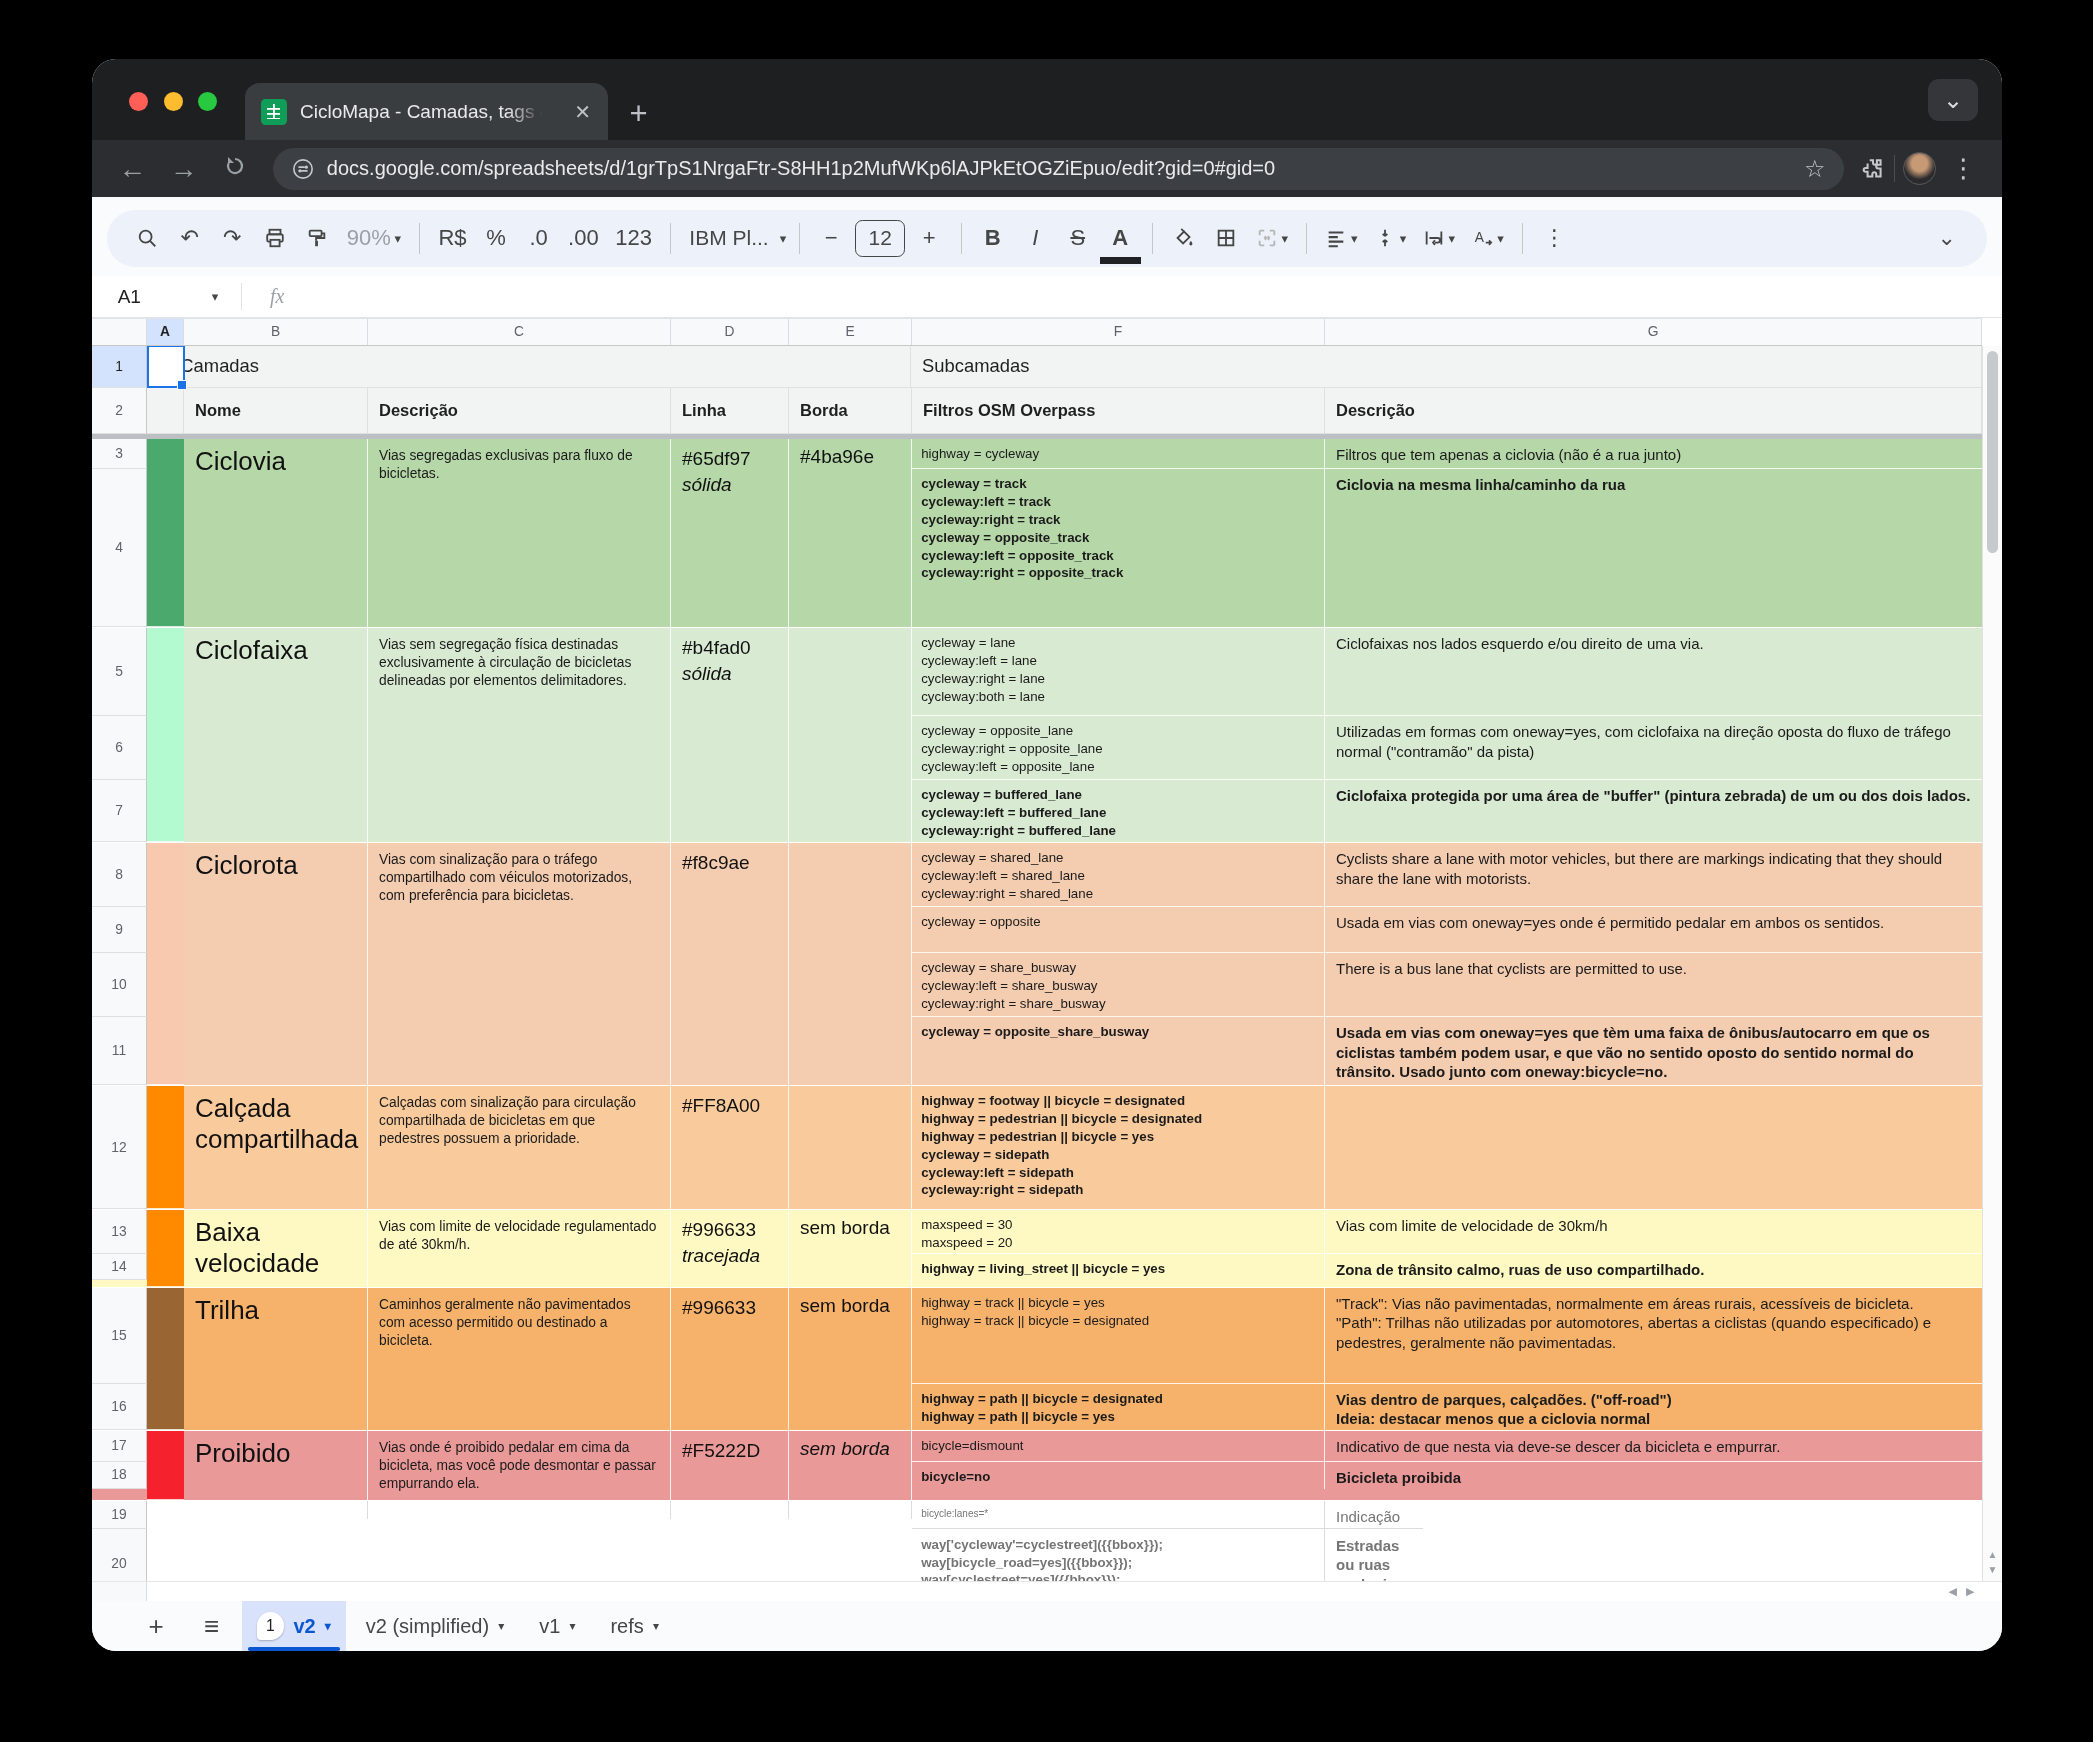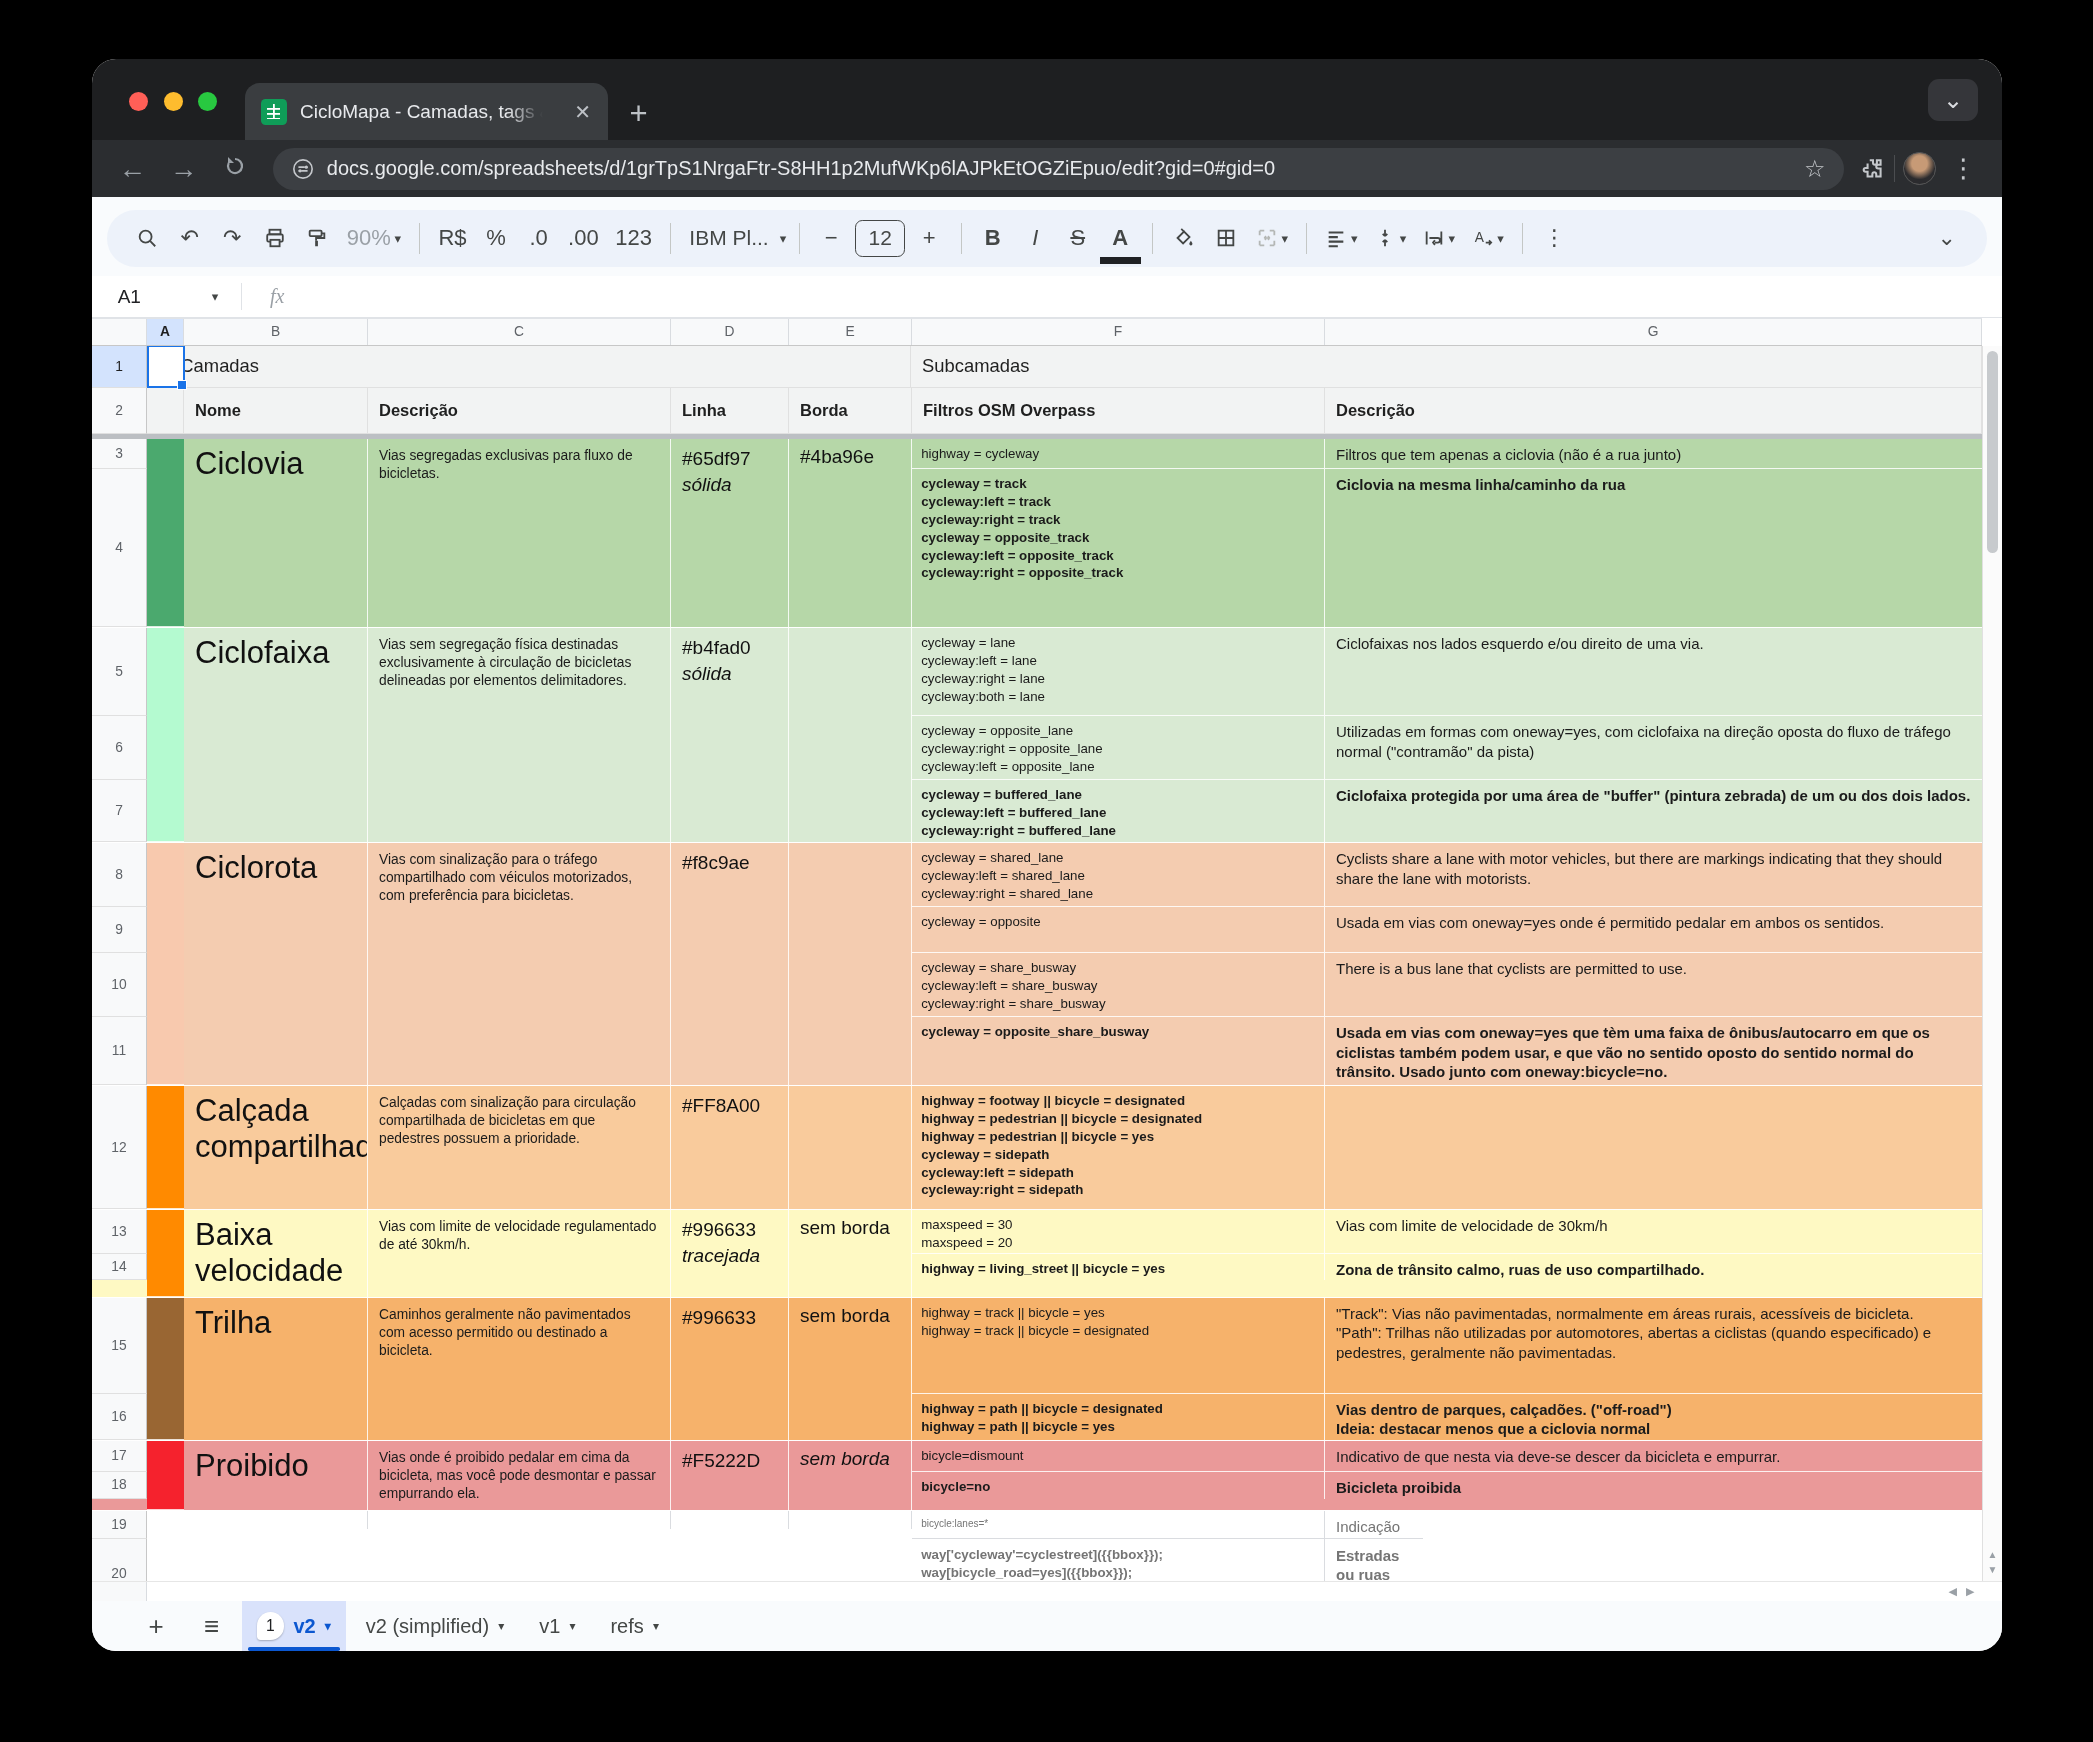--- a/index.html
+++ b/index.html
@@ -74,21 +74,21 @@
   .camadas-text{margin-left:-14.7px; font-size:18.4px;}
   .a1cell{width:37px; flex:none; position:relative; z-index:3;}
   .a1sel{position:absolute; inset:-0.9px -0.9px 0 0; background:#fff; border:2.8px solid #1a73e8;}
   .a1sel::after{content:""; position:absolute; right:-4.6px; bottom:-4.6px; width:8.3px; height:8.3px; background:#1a73e8; border:1.8px solid #fff;}
   .frozen-div { height:5.5px; background:#bcbfc3; }
 
   .band { display:flex; border-bottom:1.8px solid #fff; }
   .rownums { width:55px; flex:none; display:flex; flex-direction:column; }
   .stripeA { width:37px; flex:none; border-bottom:0.9px solid rgba(255,255,255,.8); }
   .cellB,.cellC,.cellD,.cellE { border-right:1.8px solid rgba(255,255,255,.85); padding:7.3px 11px; overflow:hidden; }
-  .cellB{width:184px; flex:none; font-size:31px; color:#111;}
+  .cellB{width:184px; flex:none; font-size:26px; color:#111;}
   .cellC{width:303px; flex:none; font-size:13.8px; line-height:1.3; color:#1b1b1b; padding-top:8.3px;}
   .cellD{width:118px; flex:none; font-size:19px; color:#111; line-height:1.35;}
   .cellE{width:123px; flex:none; font-size:19px; color:#111;}
   .subrows{flex:1; display:flex; flex-direction:column;}
   .subrow{display:flex; border-bottom:1.8px solid rgba(255,255,255,.85); overflow:hidden;}
   .subrow:last-child{border-bottom:none;font-weight:bold;}
   .fcell{width:413px; flex:none; border-right:1.8px solid rgba(255,255,255,.85); padding:6.4px 9.2px; font-size:13.3px; line-height:1.34; color:#1b1b1b; white-space:pre-line; overflow:hidden;}
   .gcell{flex:1; padding:6.4px 11px; font-size:15px; line-height:1.3; color:#1b1b1b; white-space:pre-line; overflow:hidden;}
   .band.light .cellB,.band.light .cellC,.band.light .cellD,.band.light .cellE,.band.light .fcell{border-right:0.9px solid #dadce0;}
   .band.light .subrow{border-bottom:0.9px solid #dadce0;}

